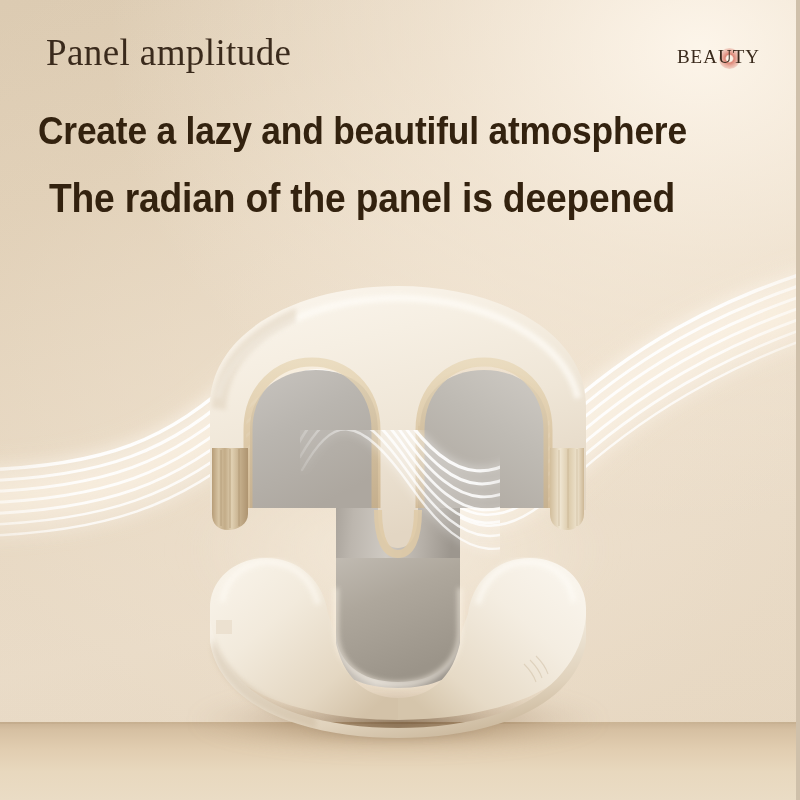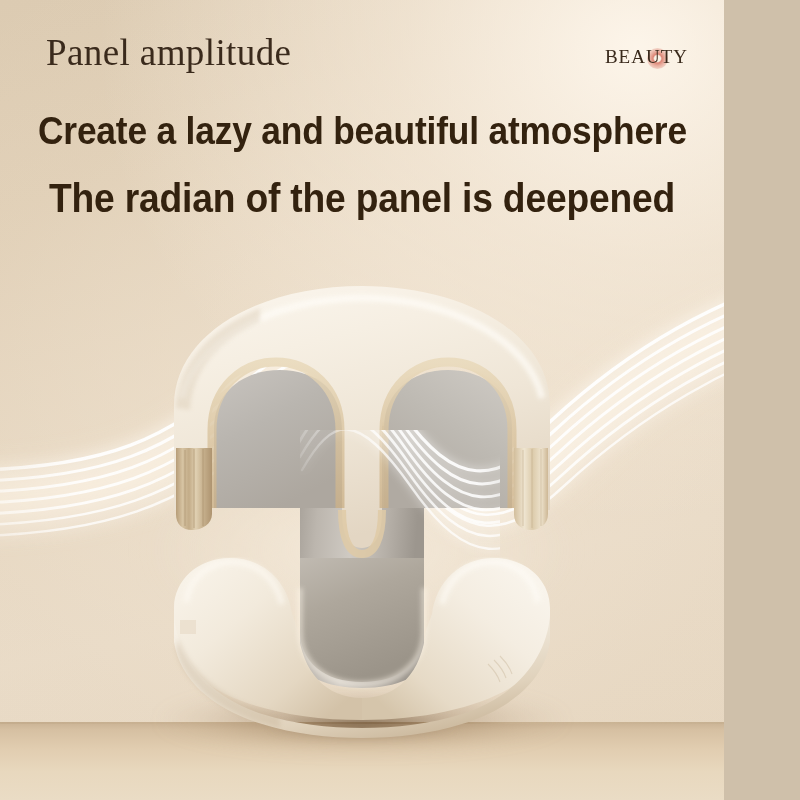--- a/index.html
+++ b/index.html
@@ -3,21 +3,21 @@
 <meta charset="utf-8">
 <title>Panel amplitude</title>
 <style>
   html, body {
     margin: 0;
     padding: 0;
     background: #CFC0AA;
   }
   #page {
     position: relative;
-    width: 724px;
+    width: 796px;
     height: 800px;
     overflow: hidden;
     font-family: "Liberation Sans", sans-serif;
     
     background:
       radial-gradient(120% 95% at 88% 6%, rgba(255,248,238,0.92) 0%, rgba(250,240,226,0.55) 28%, rgba(235,221,201,0.0) 62%),
       radial-gradient(100% 80% at 50% 52%, rgba(242,229,211,0.65) 0%, rgba(236,221,201,0.15) 55%, rgba(225,207,183,0.0) 80%),
       linear-gradient(168deg, #DCCBB2 0%, #E0CFB6 22%, #E6D7C1 48%, #E9DBC7 70%, #E5D5BE 100%);
   }
 

